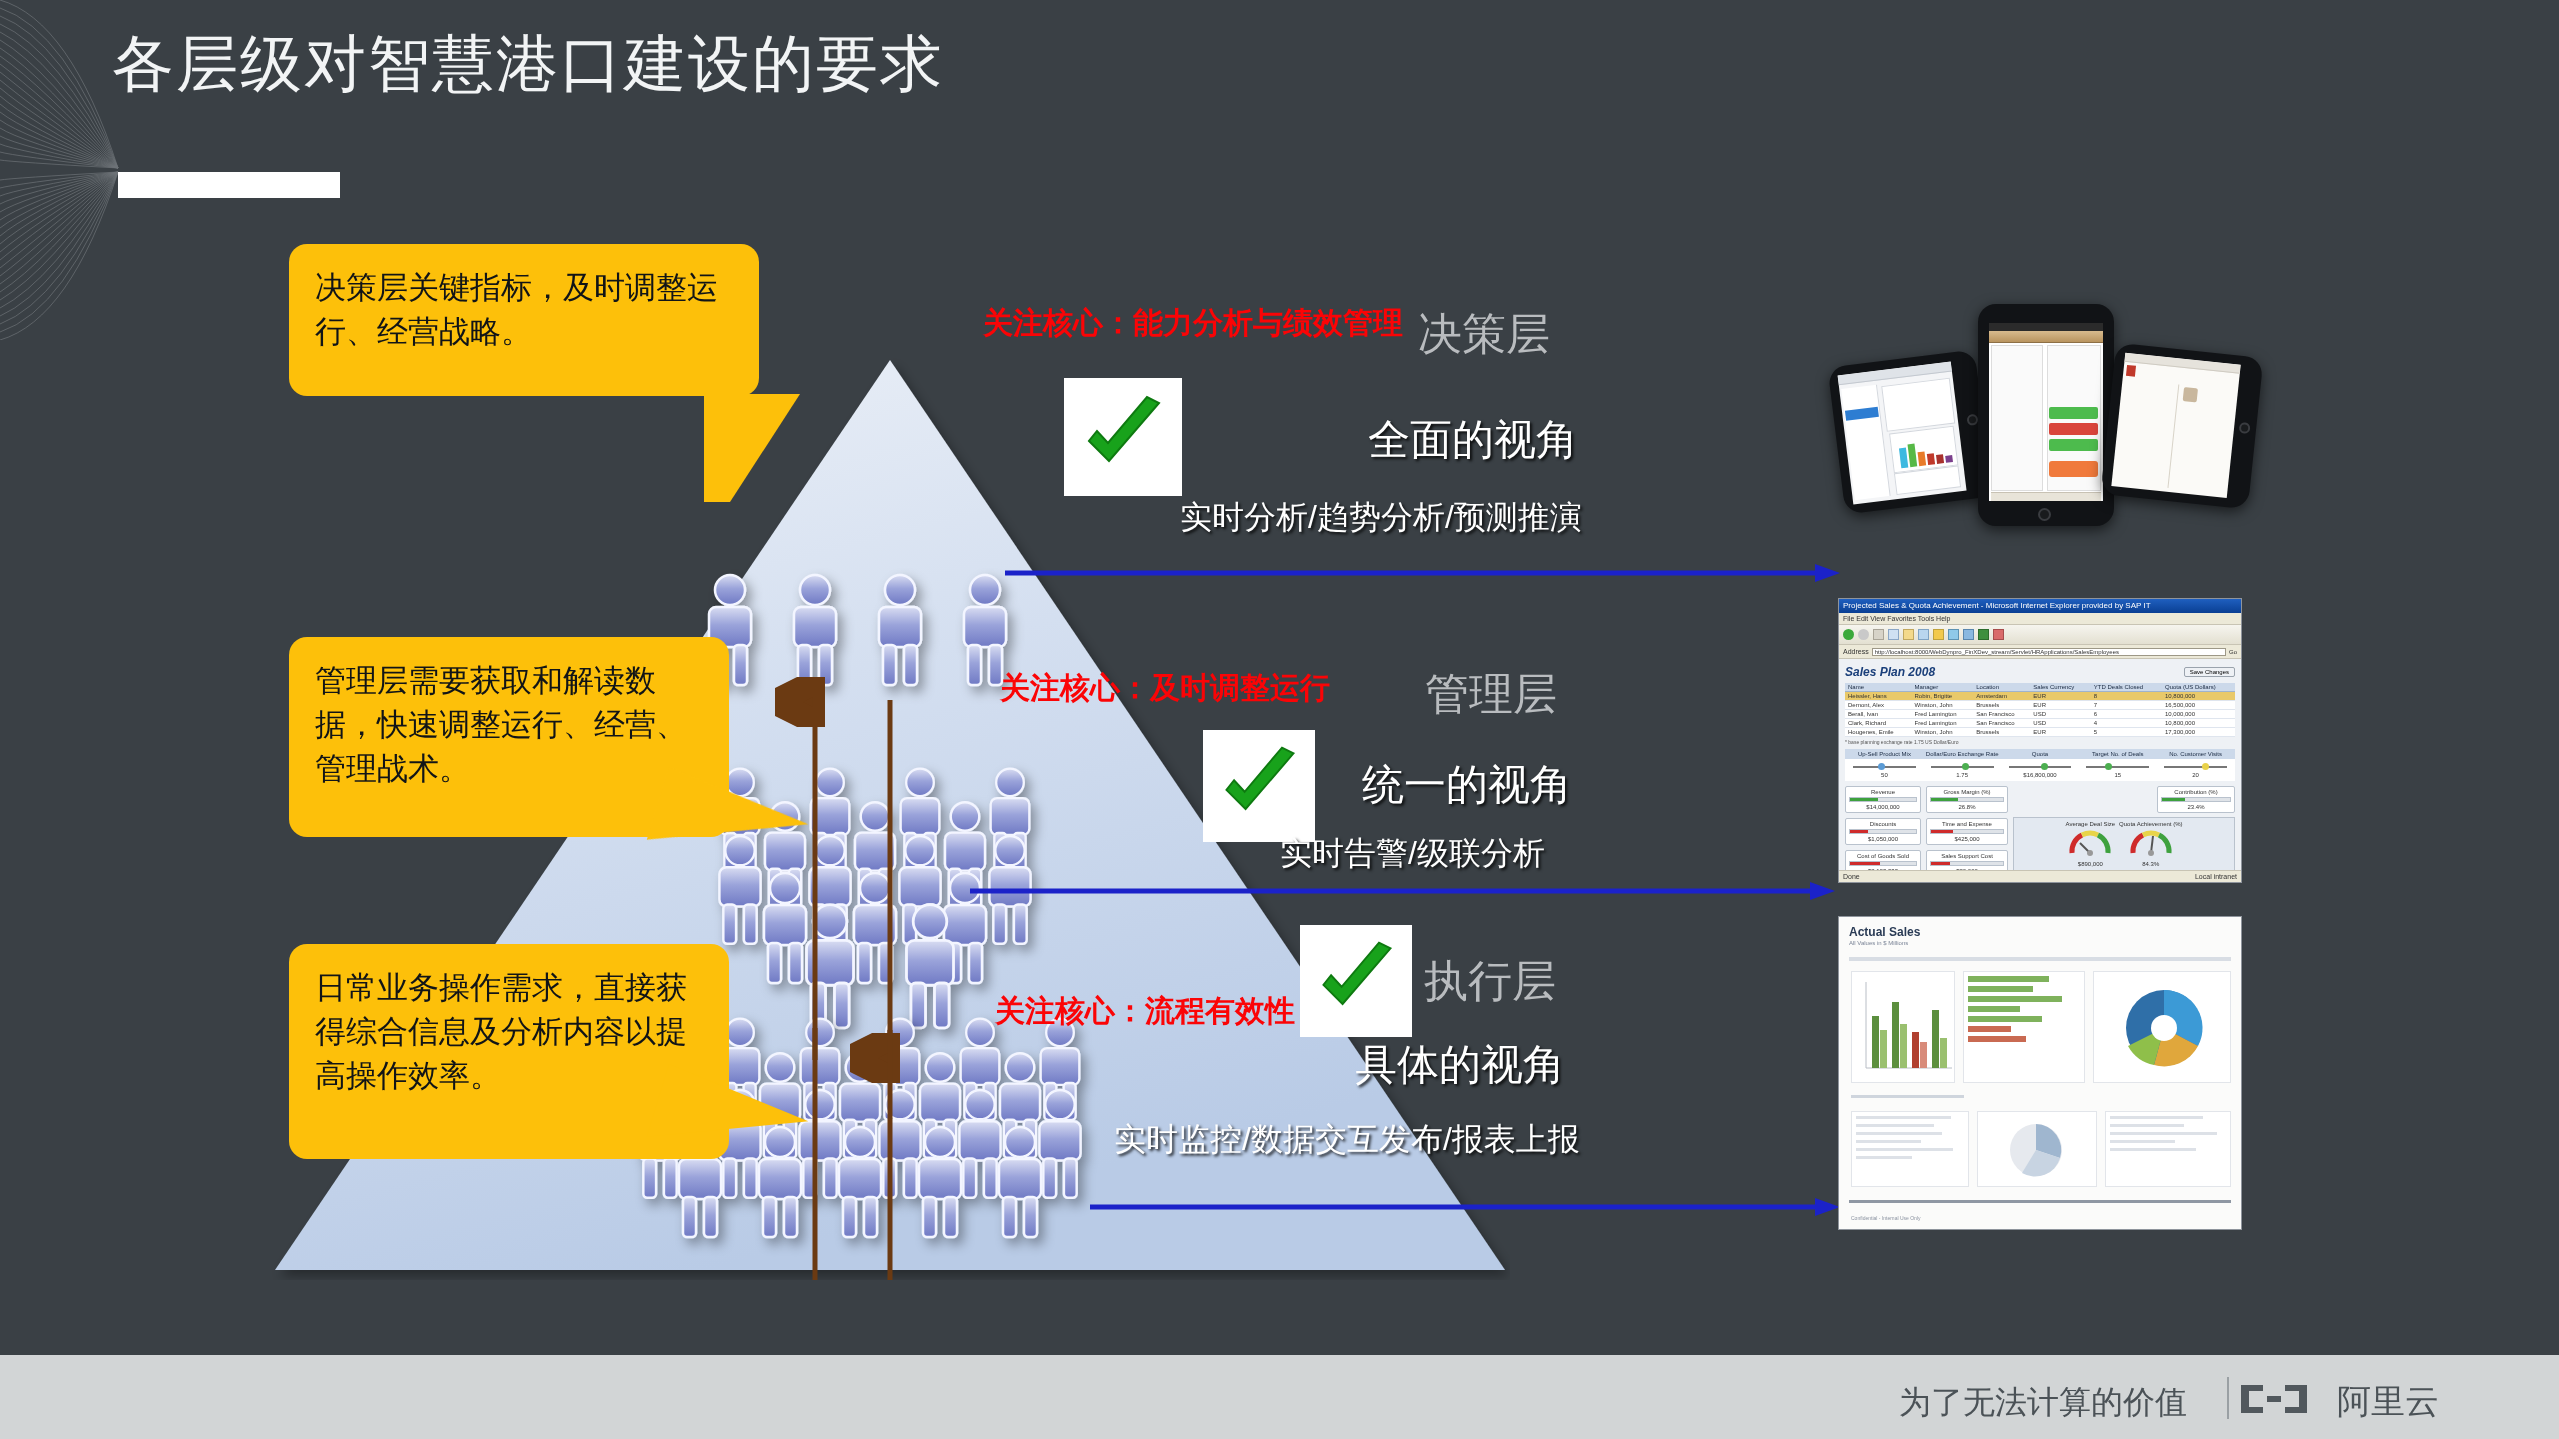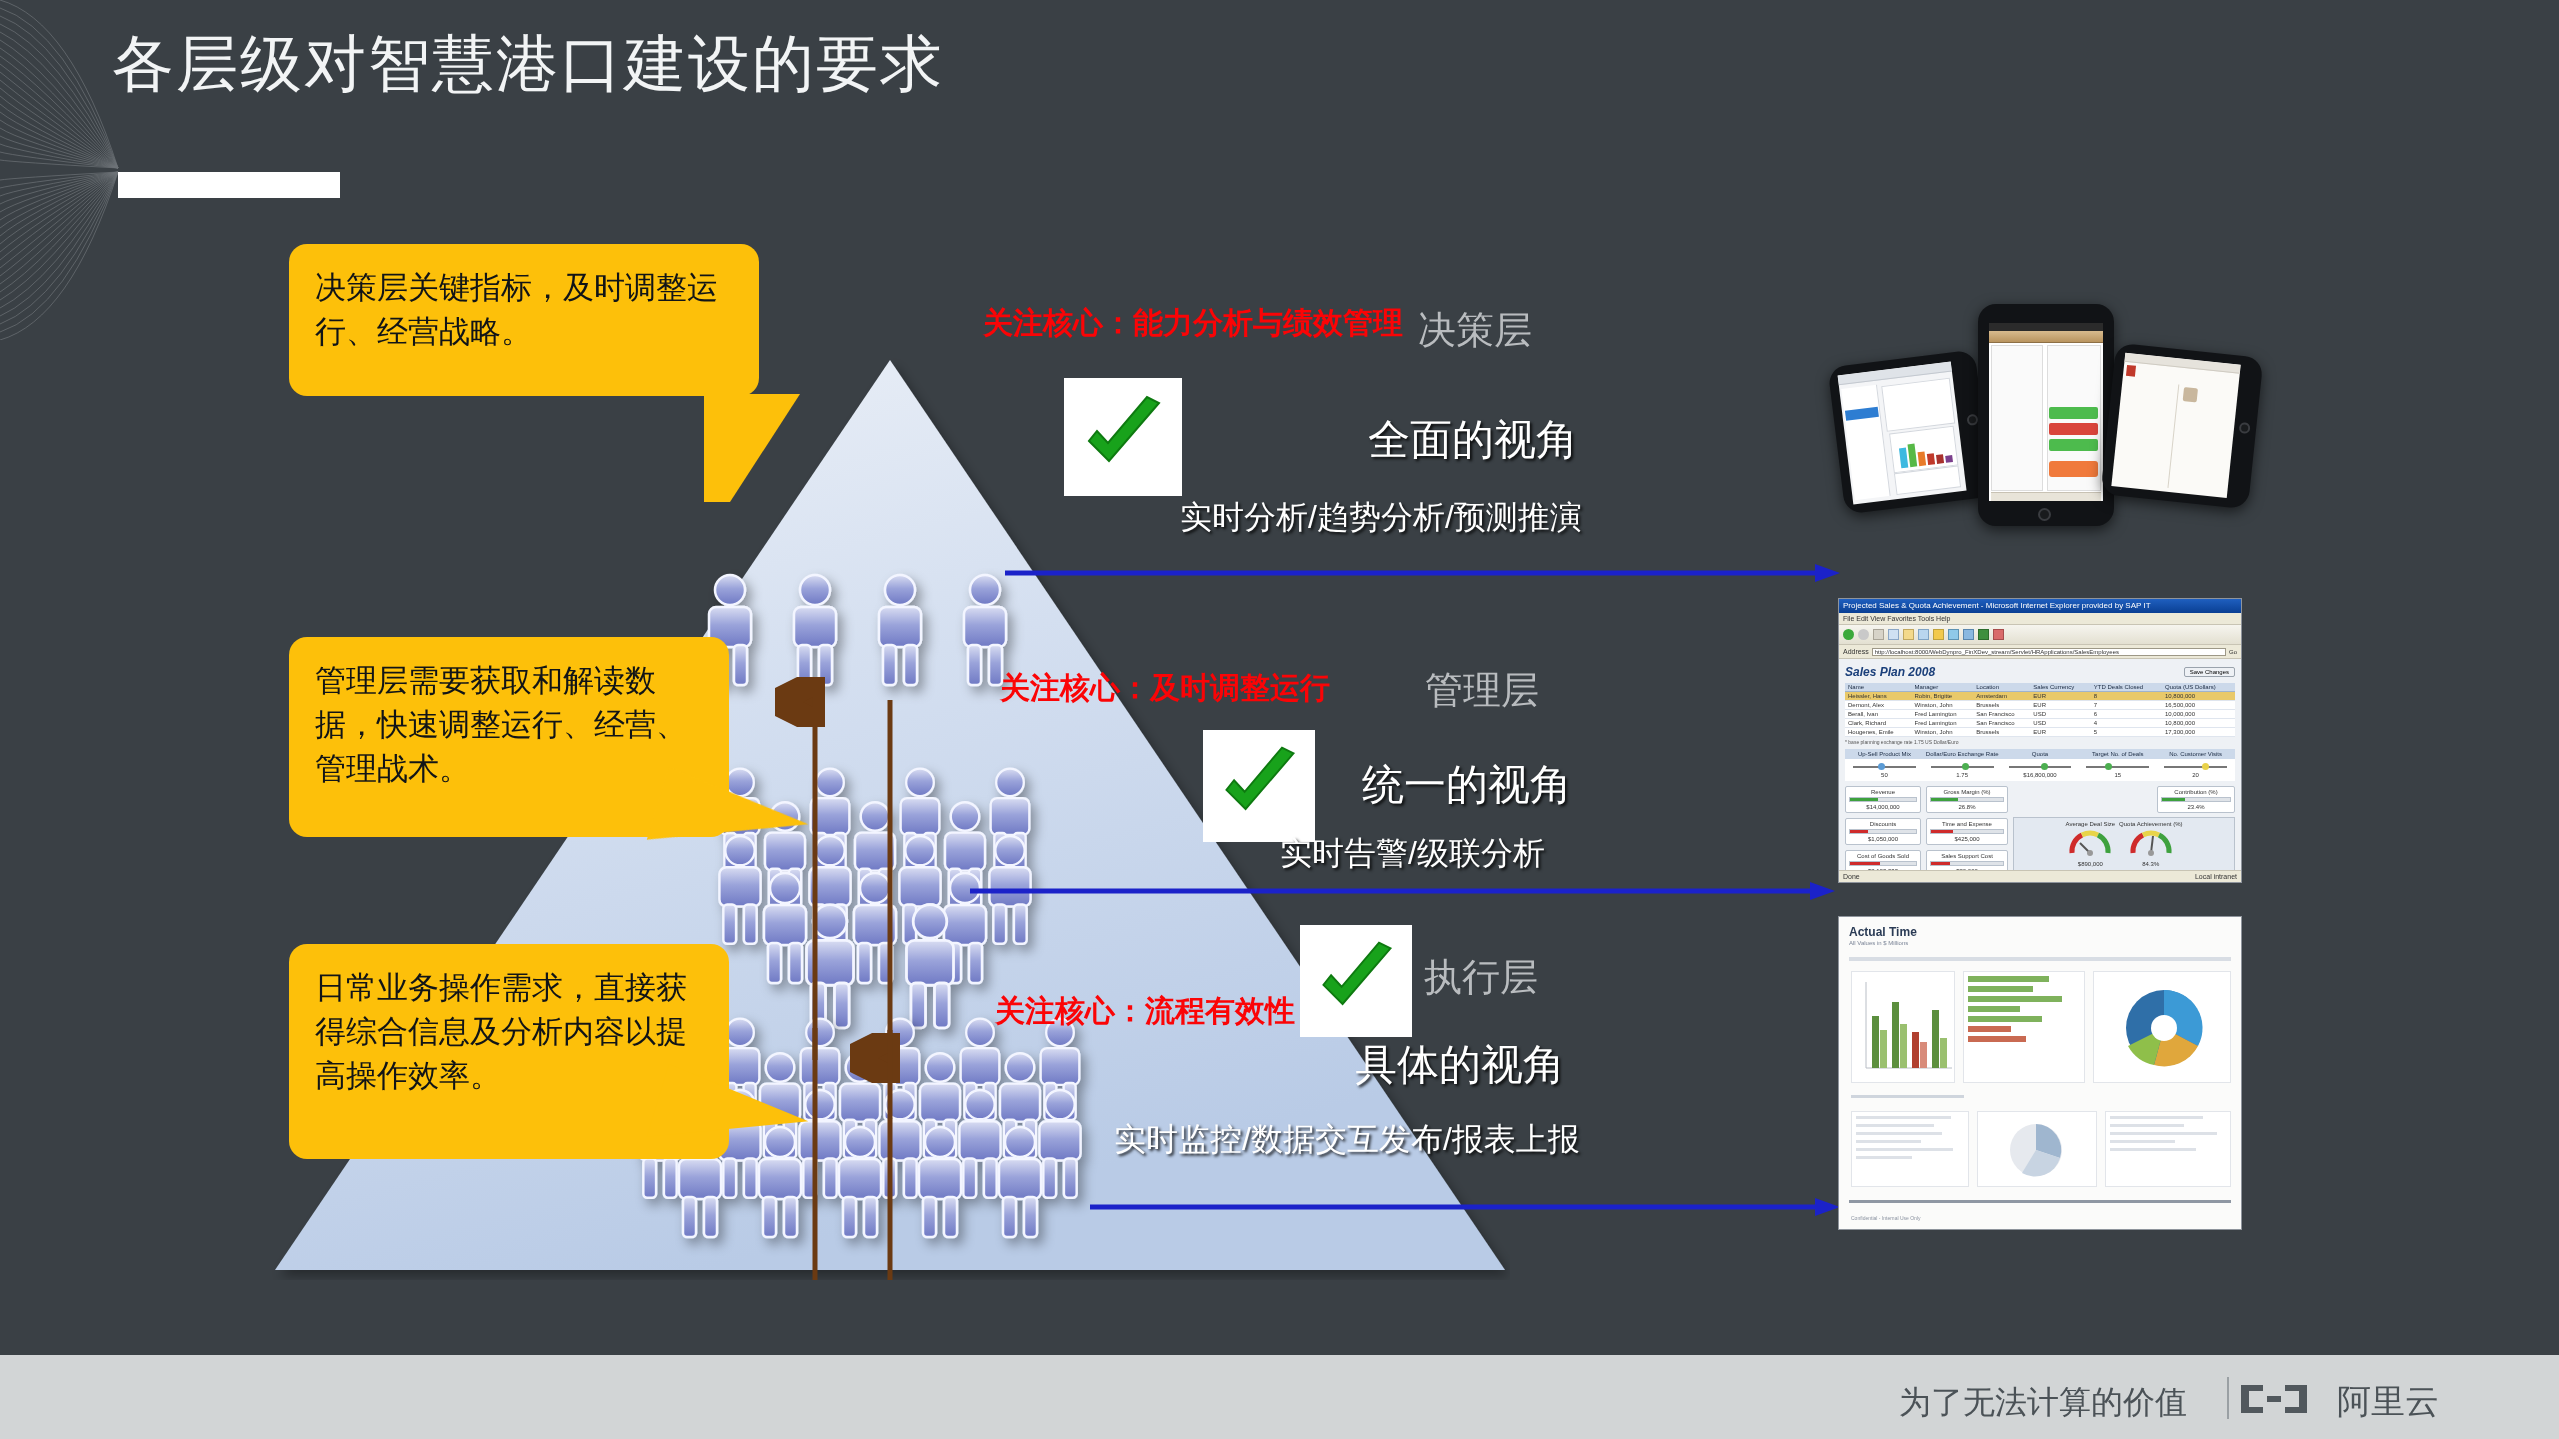--- a/index.html
+++ b/index.html
@@ -91,21 +91,21 @@
   .focus-text {
     position:absolute;
     color:#fb0406;
     font-size:30px;
     font-weight:700;
     white-space:nowrap;
   }
   .layer-name {
     position:absolute;
     color:#b9bcbf;
-    font-size:38px;
+    font-size:44px;
     font-weight:400;
     white-space:nowrap;
   }
   .view-text {
     position:absolute;
     color:#ffffff;
     font-size:42px;
     white-space:nowrap;
     text-shadow:2px 2px 3px rgba(0,0,0,.85);
   }
@@ -697,21 +697,21 @@
 
       <div class="win-status">
         <span>Done</span>
         <span style="float:right;padding-right:4px;">Local intranet</span>
       </div>
     </div>
   </div>
 
   <div class="win-shot" style="left:1838px; top:916px; width:404px; height:314px; background:#fbfbfa;">
     <div style="padding:8px 10px;">
-      <div style="font-size:12px;font-weight:bold;color:#2a3b55;">Actual Time</div>
+      <div style="font-size:12px;font-weight:bold;color:#2a3b55;">Actual Sales</div>
       <div style="font-size:6px;color:#7a8496;margin-top:1px;">All Values in $ Millions</div>
     </div>
     <div style="position:absolute;left:10px;top:40px;right:10px;height:4px;background:#d8dde4;"></div>
 
     <div style="position:absolute;left:12px;top:54px;width:104px;height:112px;background:#fff;border:1px solid #e2e5ea;">
       <svg width="104" height="112" viewBox="0 0 104 112">
         <line x1="14" y1="96" x2="100" y2="96" stroke="#b9bec6" stroke-width="1"></line>
         <line x1="14" y1="10" x2="14" y2="96" stroke="#b9bec6" stroke-width="1"></line>
         <rect x="20" y="44" width="7" height="52" fill="#5c8f3e"></rect>
         <rect x="28" y="58" width="7" height="38" fill="#9ac06f"></rect>

